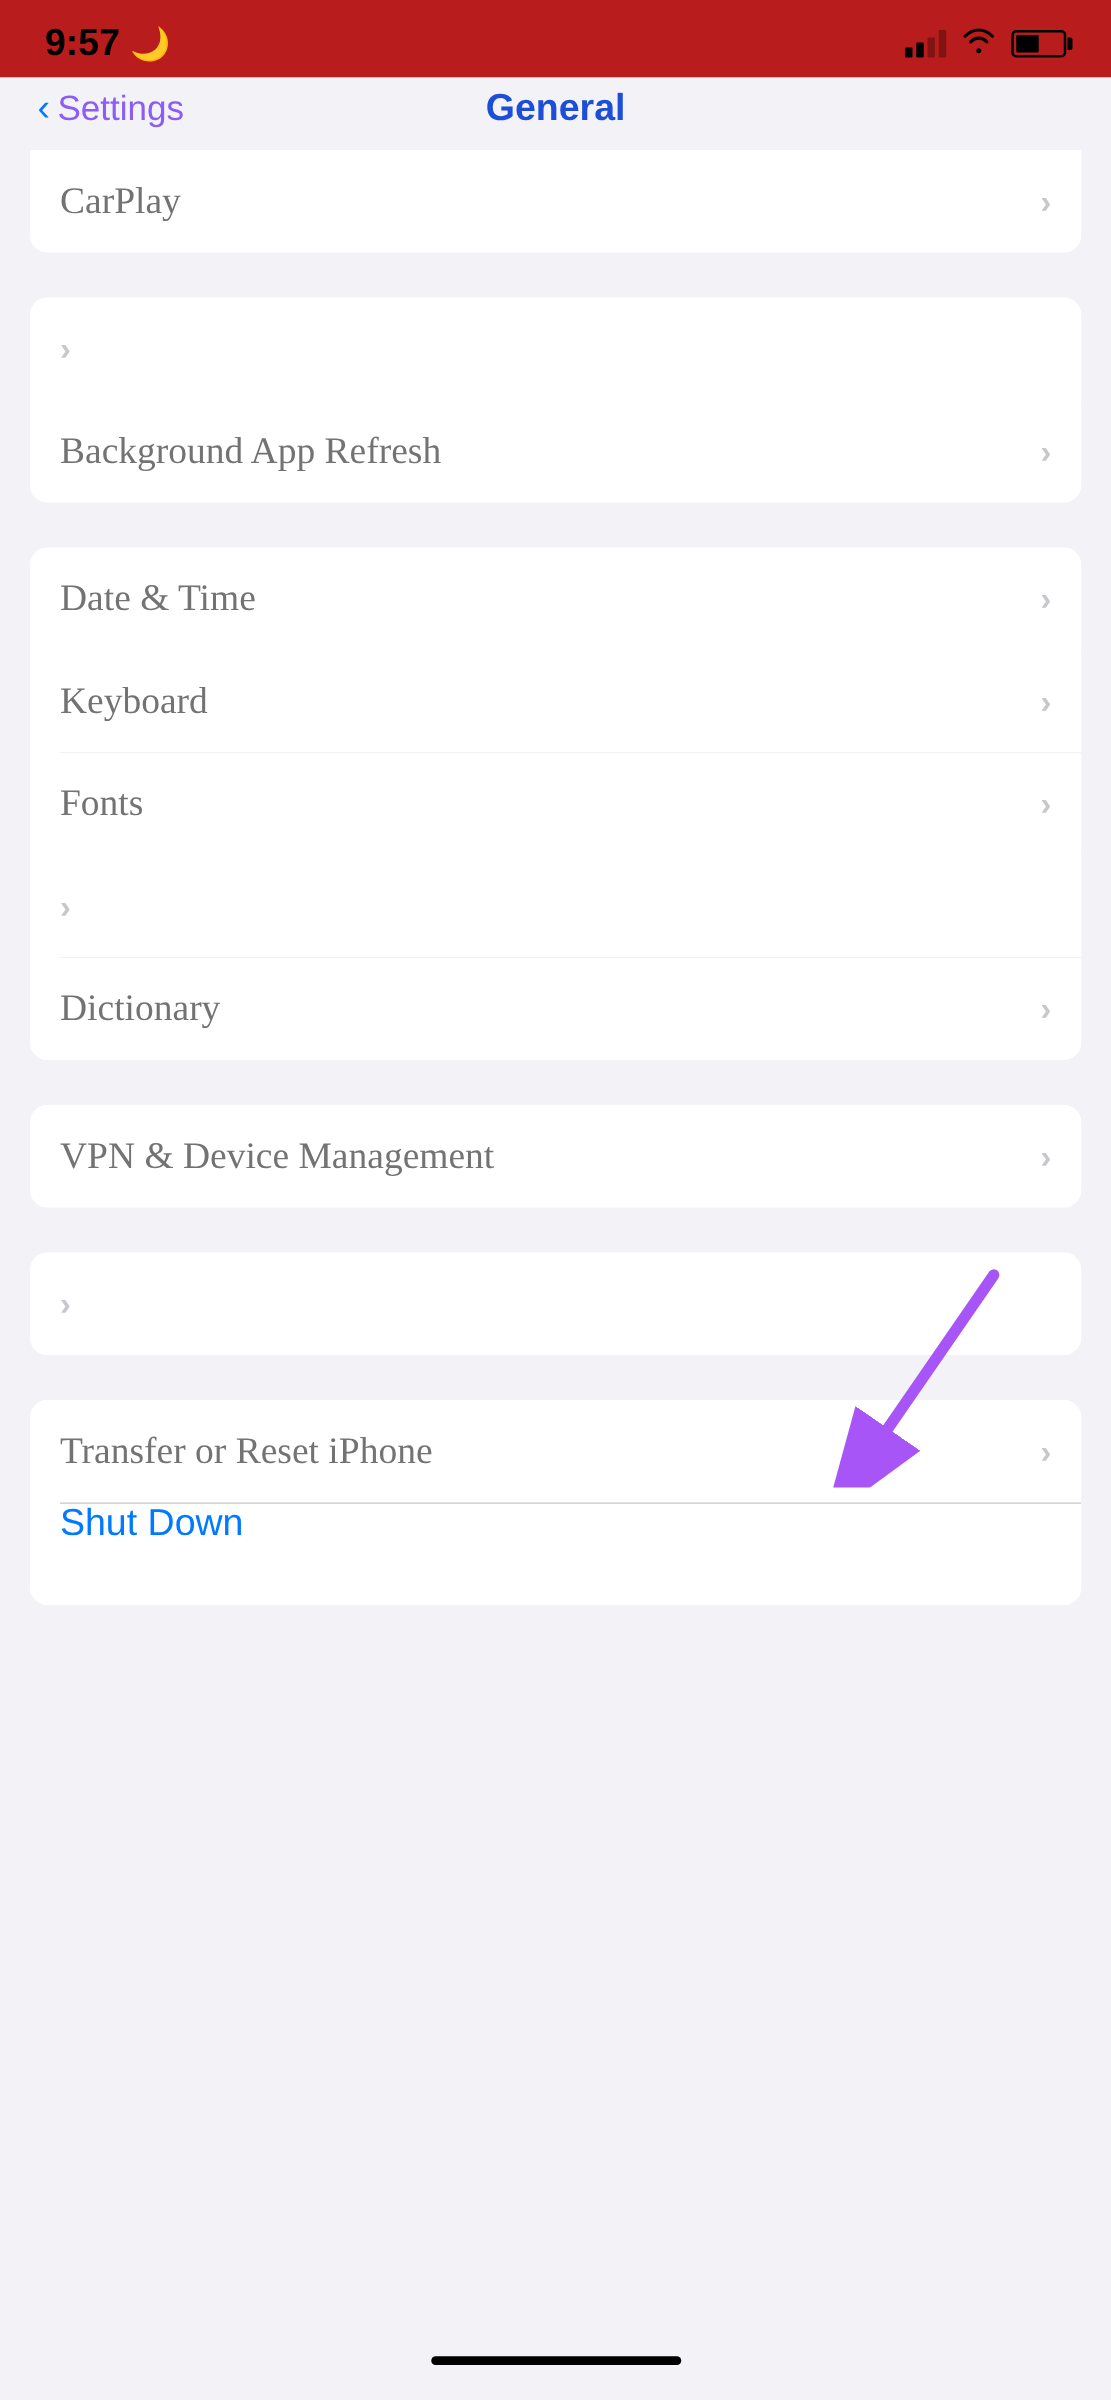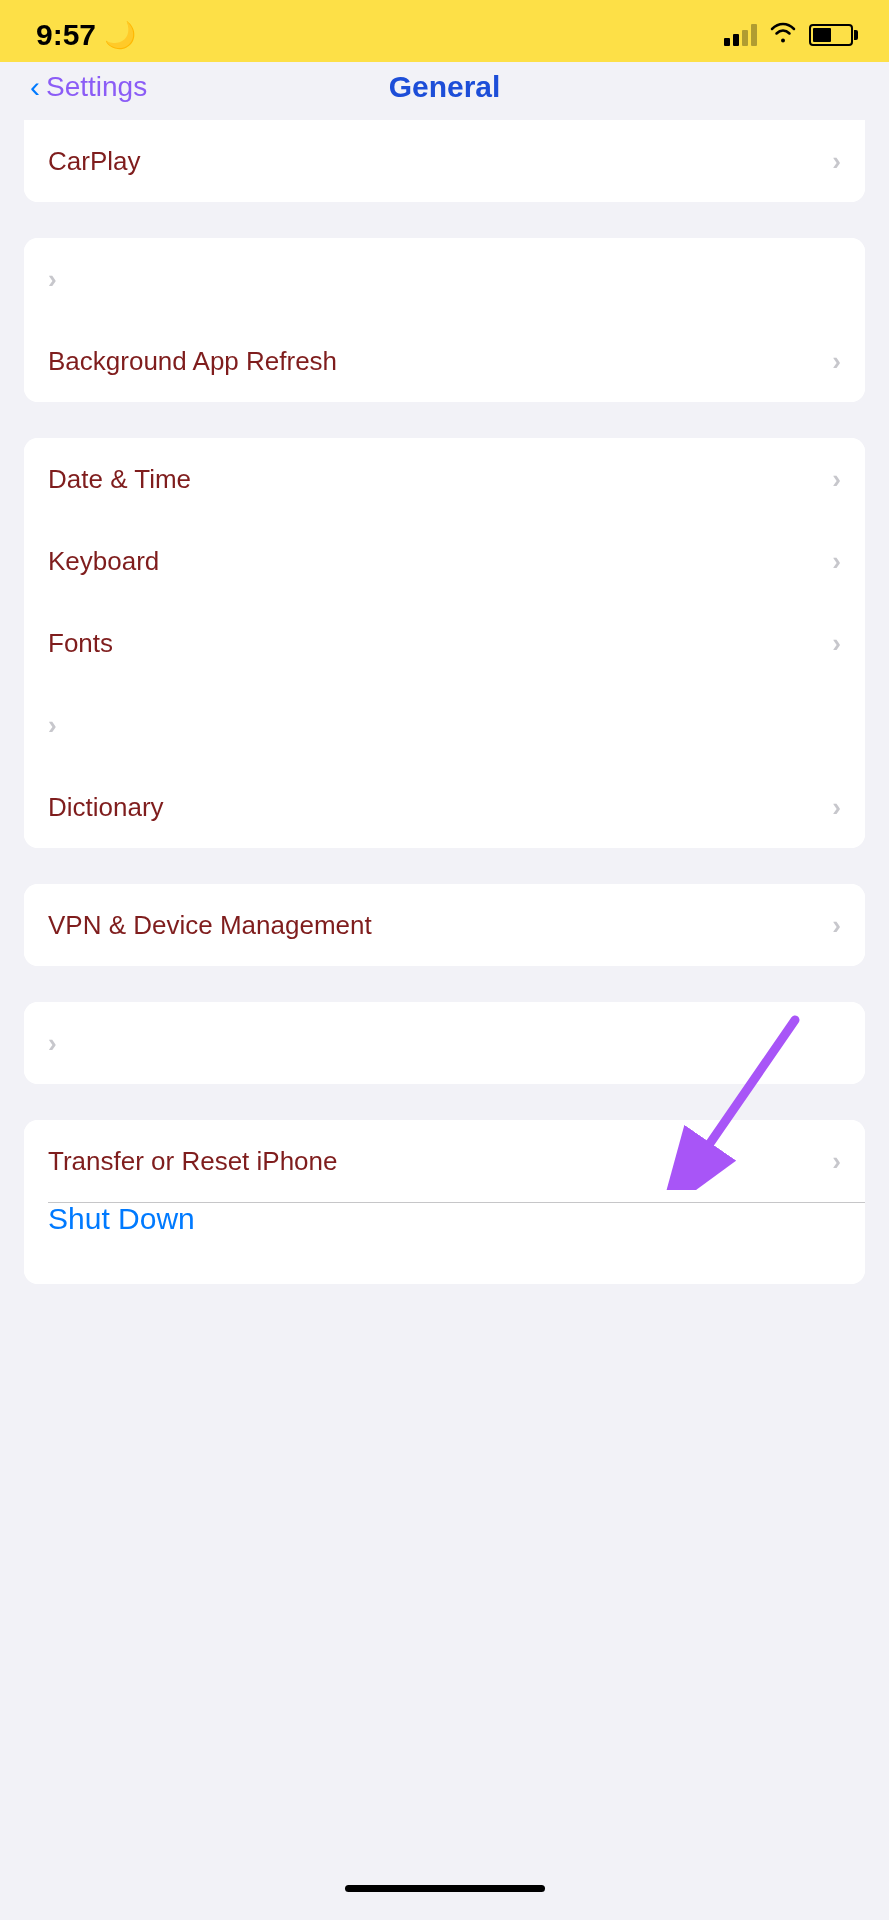--- a/index.html
+++ b/index.html
@@ -13,21 +13,21 @@
       position: relative;
       overflow-x: hidden;
     }
 
     
     .status-bar {
       display: flex;
       justify-content: space-between;
       align-items: center;
       padding: 18px 36px 10px 36px;
-      background: #fde047;
+      background: #b91c1c;
     }
 
     .status-time {
       font-size: 30px;
       font-weight: 600;
       color: #000;
       display: flex;
       align-items: center;
       gap: 8px;
     }
@@ -167,22 +167,23 @@
       content: '';
       position: absolute;
       bottom: 0;
       left: 24px;
       right: 0;
       height: 0.5px;
       background: #c6c6c8;
     }
 
     .list-item-label {
-      font-size: 26px;
-      color: #7f1d1d;
+      font-size: 30px;
+      color: #737373;
+      font-family: Liberation Serif, serif;
     }
 
     .chevron-right {
       color: #c7c7cc;
       font-size: 26px;
       font-weight: 600;
     }
 
     
     .top-partial {

